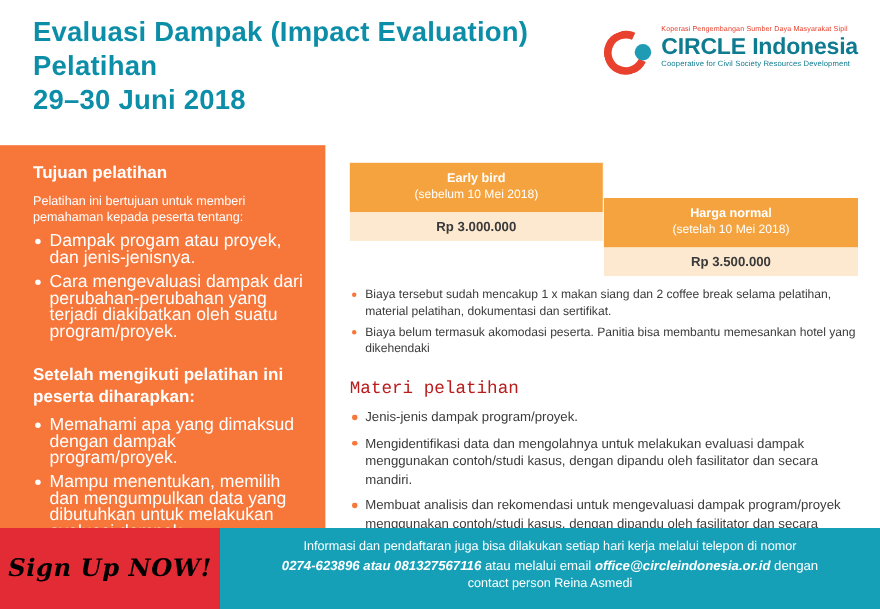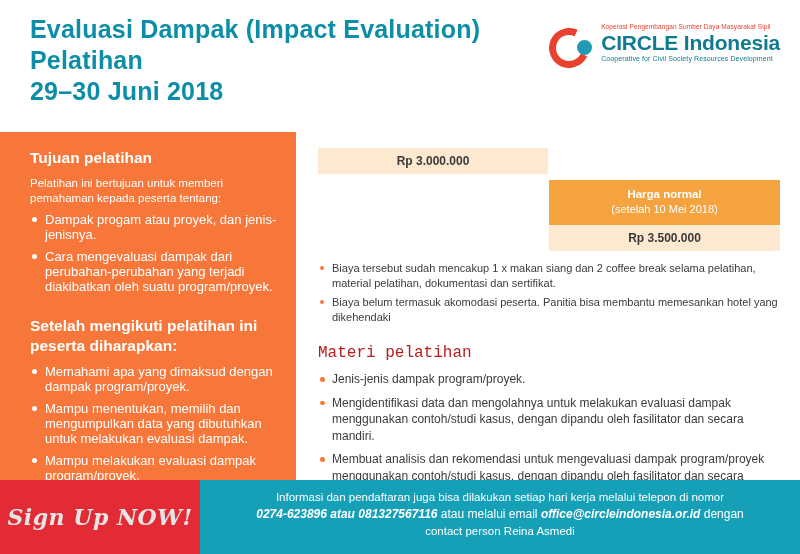--- a/index.html
+++ b/index.html
@@ -124,21 +124,21 @@
     margin: 0 0 6px 0;
   }
   ul.bullets {
     list-style: none;
     margin: 0;
     padding: 0;
   }
   ul.bullets li {
     position: relative;
     padding-left: 15px;
-    font-size: 13px;
+    font-size: 16px;
     line-height: 15px;
     margin-bottom: 7px;
   }
   ul.bullets li::before {
     content: "";
     position: absolute;
     left: 2px;
     top: 5px;
     width: 5px;
     height: 5px;
@@ -247,21 +247,21 @@
 
   
   .footer {
     position: relative;
     display: flex;
     height: 74px;
   }
   .signup {
     width: 200px;
     background: #e22b34;
-    color: #e5e5e5;
+    color: #000000;
     display: flex;
     align-items: center;
     justify-content: center;
     font-family: "DejaVu Serif", serif;
     font-style: italic;
     font-size: 22px;
     font-weight: bold;
     letter-spacing: 0.5px;
   }
   .info {
@@ -320,20 +320,24 @@
         <li>Memahami apa yang dimaksud dengan dampak program/proyek.</li>
         <li>Mampu menentukan, memilih dan mengumpulkan data yang dibutuhkan untuk melakukan evaluasi dampak.</li>
         <li>Mampu melakukan evaluasi dampak program/proyek.</li>
       </ul>
     </div>
 
     <div class="right-col">
 
       <div class="price-table">
         <div class="price-col">
+          <div class="price-head">
+            <div class="ph1">Early bird</div>
+            <div class="ph2">(sebelum 10 Mei 2018)</div>
+          </div>
           <div class="price-val">Rp 3.000.000</div>
         </div>
         <div class="price-col">
           <div class="price-head">
             <div class="ph1">Harga normal</div>
             <div class="ph2">(setelah 10 Mei 2018)</div>
           </div>
           <div class="price-val">Rp 3.500.000</div>
         </div>
       </div>

